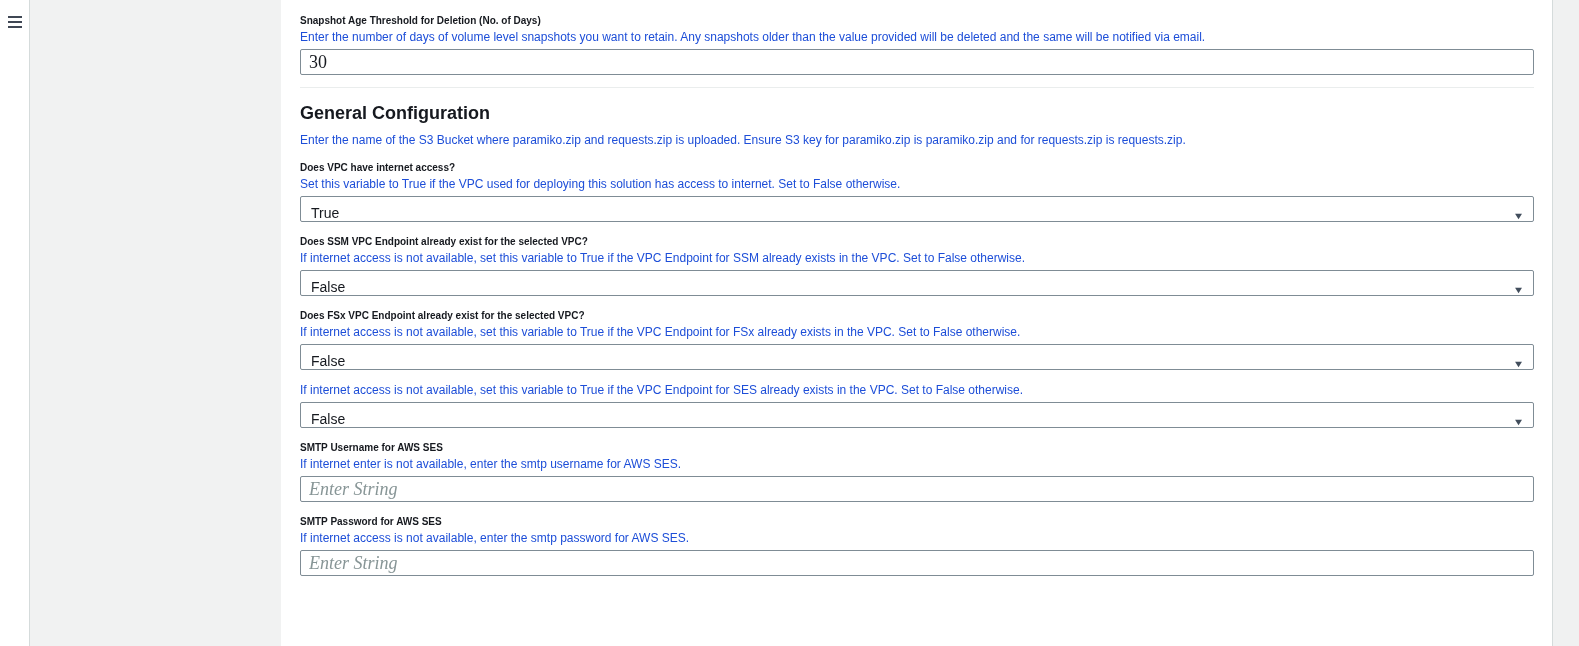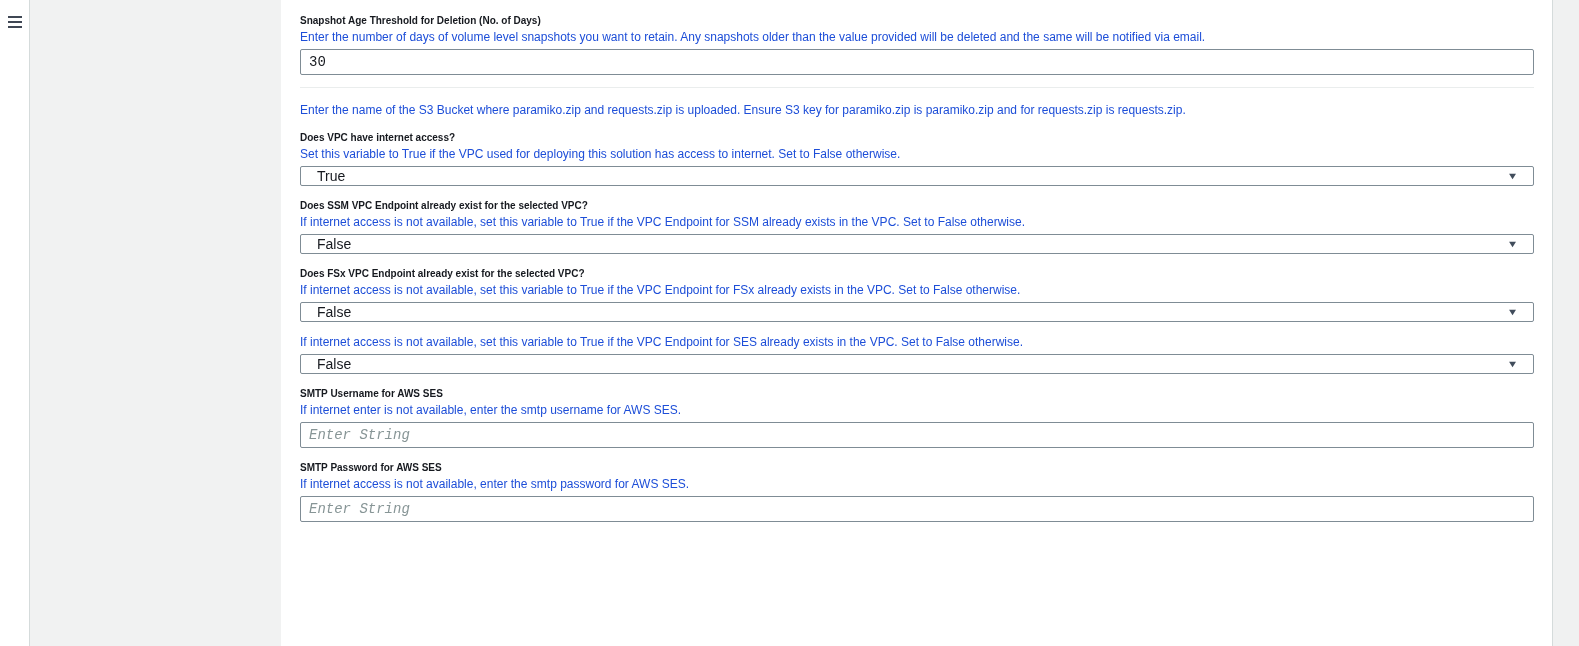--- a/index.html
+++ b/index.html
@@ -36,29 +36,29 @@
 
   .field { margin-bottom: 12px; }
   .field-label {
     font-size: 10px; line-height: 16px; font-weight: 700; color: #16191f; margin: 0;
   }
   .field-desc {
     font-size: 12px; line-height: 16px; color: #1d4ed8; margin: 0 0 4px 0;
   }
   .text-input {
     width: 100%; height: 26px; border: 1px solid #7f8c95; border-radius: 2px;
-    padding: 0 8px; font-size: 14px; color: #16191f; background: #ffffff;
-    font-family: Liberation Mono, monospace; outline: none;
+    padding: 0 8px; font-size: 18px; color: #16191f; background: #ffffff;
+    font-family: Liberation Serif, serif; outline: none;
   }
   .text-input::placeholder { font-style: italic; color: #879596; }
 
   .select-box {
-    width: 100%; height: 20px; border: 1px solid #7f8c95; border-radius: 2px;
-    padding: 0 16px; font-size: 14px; color: #16191f; background: #ffffff;
-    display: flex; align-items: center; justify-content: space-between; cursor: pointer;
+    width: 100%; height: 26px; border: 1px solid #7f8c95; border-radius: 2px;
+    padding: 0 10px; font-size: 14px; color: #16191f; background: #ffffff;
+    display: flex; align-items: flex-end; justify-content: space-between; cursor: pointer;
   }
   .caret { font-size: 9px; color: #414d5c; line-height: 1; transform: scaleX(1.3); }
 
   .divider { border: 0; border-top: 1px solid #eaeded; margin: 6px 0 14px 0; }
 
   .section-title {
     font-size: 18px; line-height: 22px; font-weight: 700; color: #16191f;
     margin: 0 0 8px 0;
   }
 </style>
@@ -82,20 +82,21 @@
   <div class="main">
 
     <div class="field">
       <div class="field-label">Snapshot Age Threshold for Deletion (No. of Days)</div>
       <div class="field-desc">Enter the number of days of volume level snapshots you want to retain. Any snapshots older than the value provided will be deleted and the same will be notified via email.</div>
       <input class="text-input" type="text" value="30" style="">
     </div>
 
     <hr class="divider">
 
+    <h2 class="section-title">General Configuration</h2>
 
     <div class="field">
       <div class="field-desc">Enter the name of the S3 Bucket where paramiko.zip and requests.zip is uploaded. Ensure S3 key for paramiko.zip is paramiko.zip and for requests.zip is requests.zip.</div>
     </div>
 
     <div class="field">
       <div class="field-label">Does VPC have internet access?</div>
       <div class="field-desc">Set this variable to True if the VPC used for deploying this solution has access to internet. Set to False otherwise.</div>
       <div class="select-box">
         <span>True</span>

